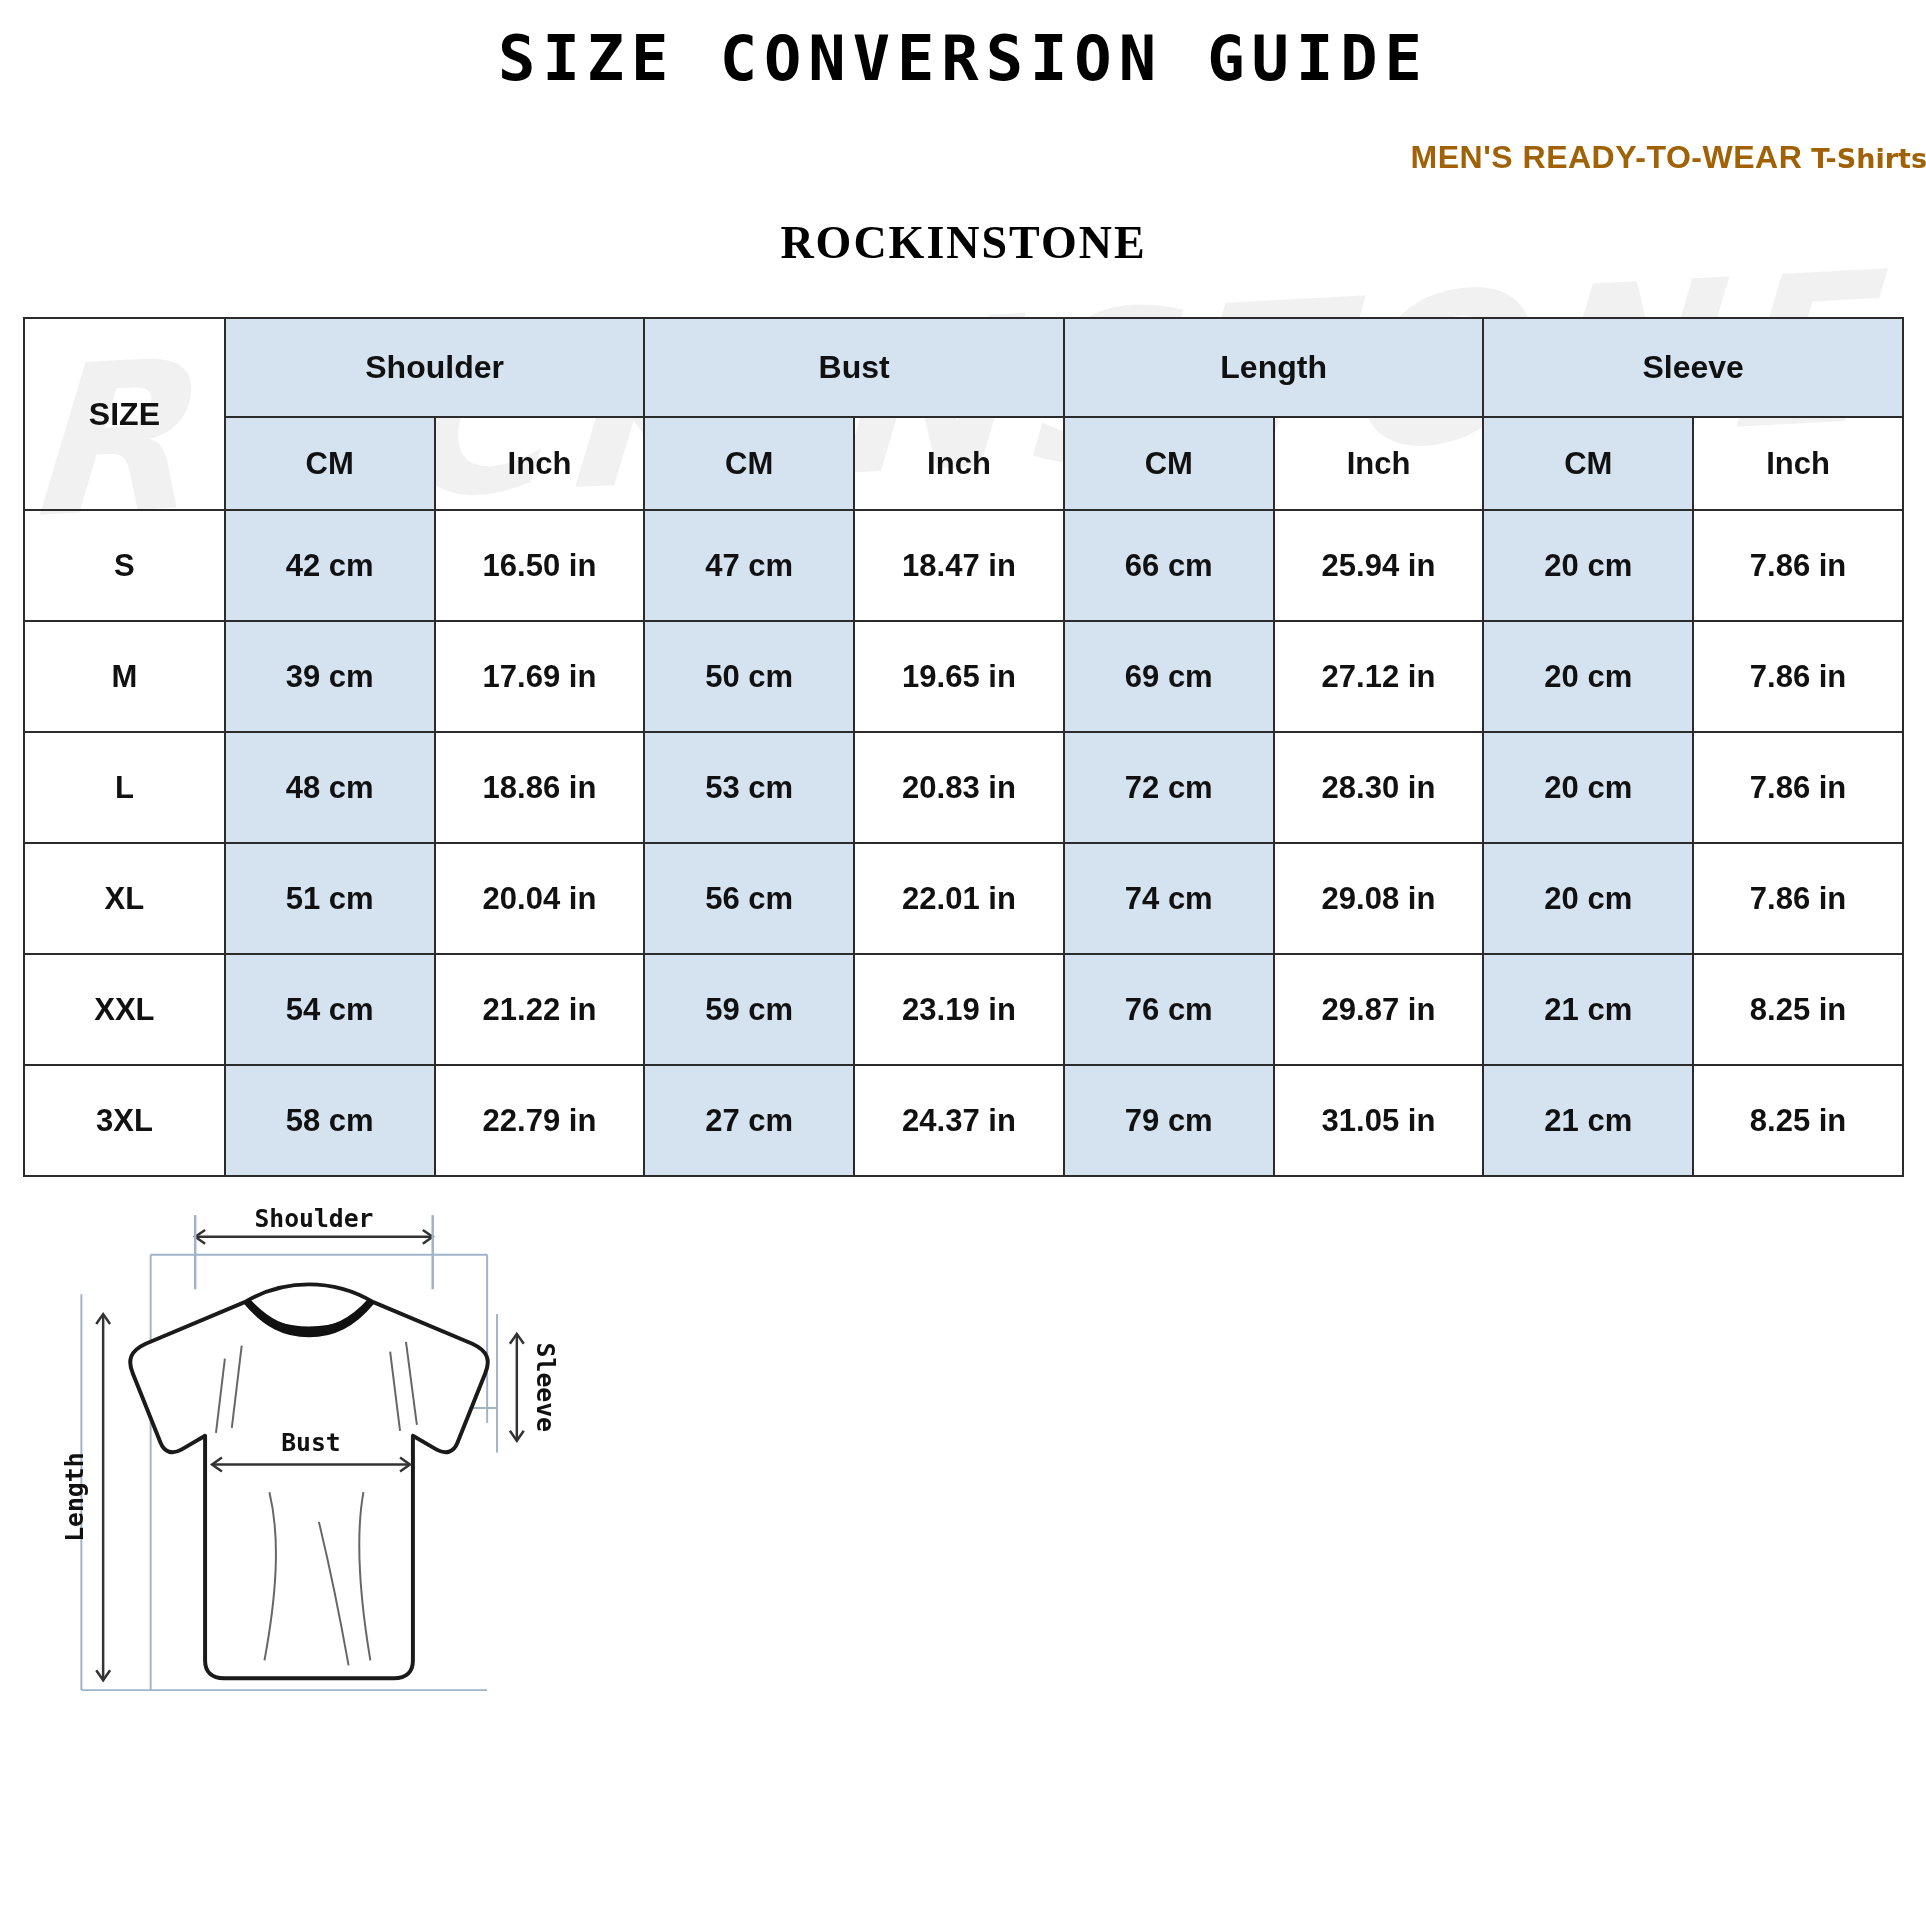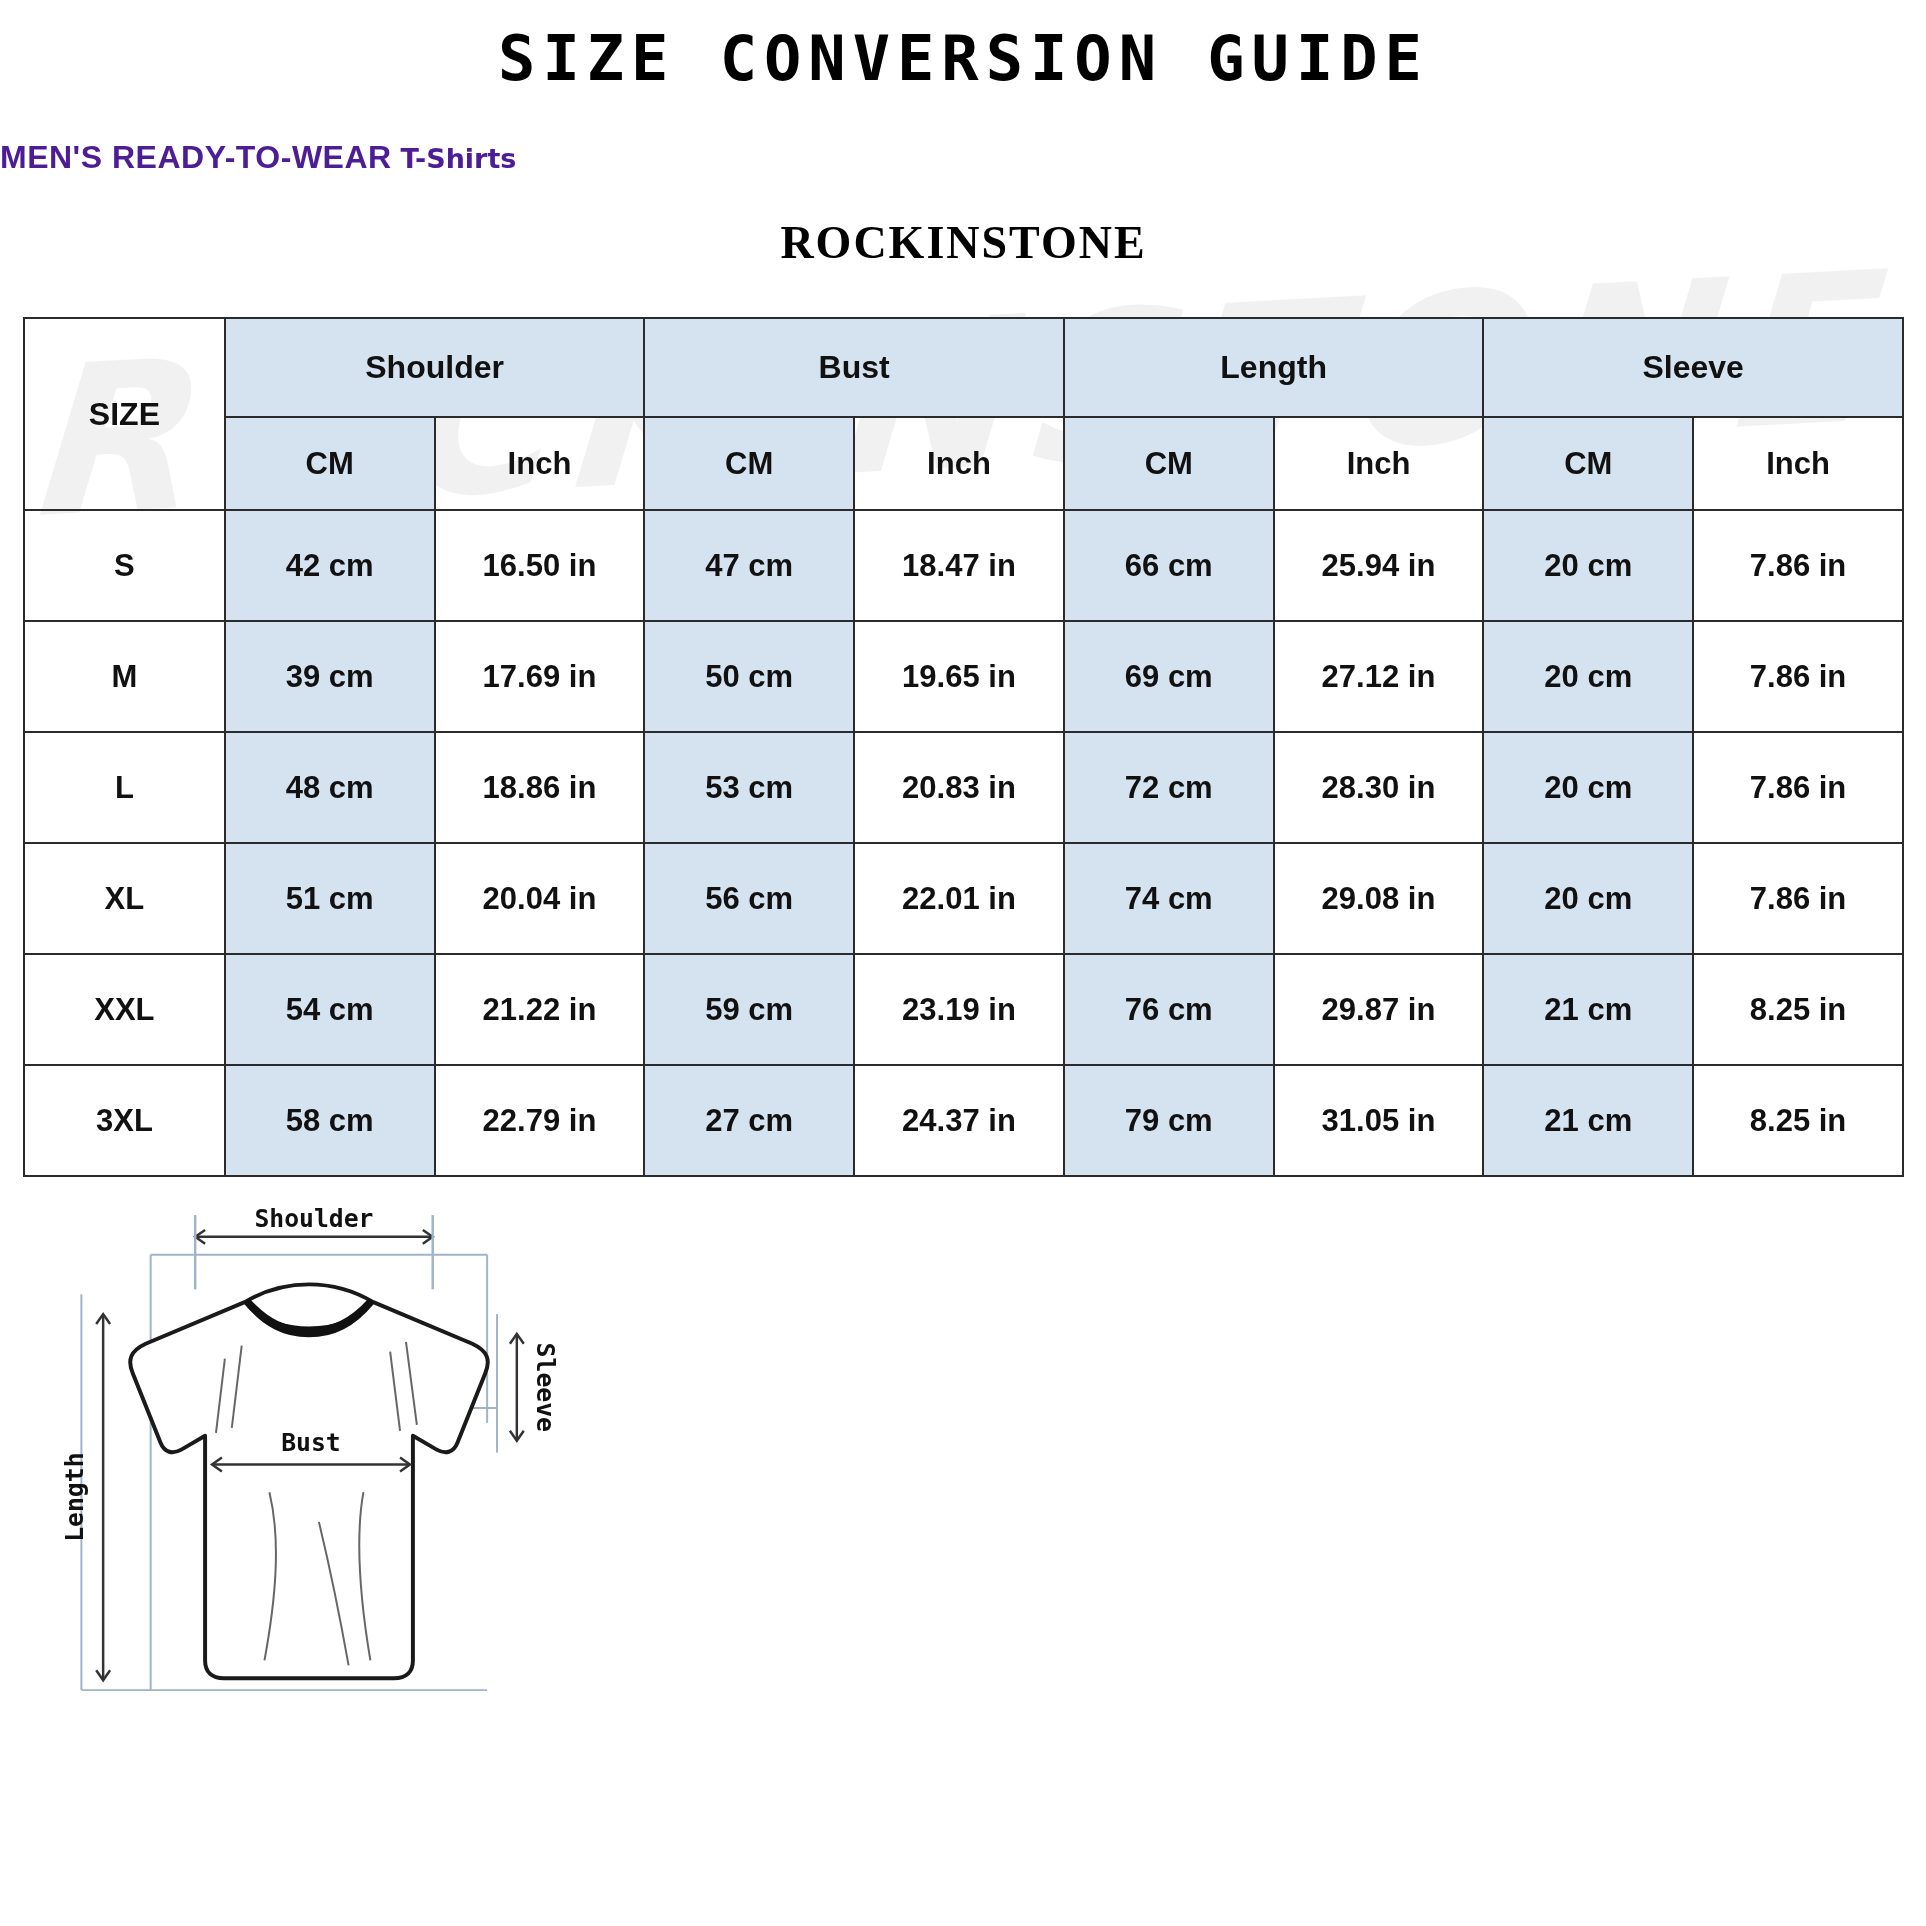--- a/index.html
+++ b/index.html
@@ -49,25 +49,25 @@
   .main-title {
     text-align: center;
     font-family: "DejaVu Sans Mono", monospace;
     font-size: 62px;
     font-weight: 700;
     letter-spacing: 7px;
     margin: 22px 0 0 0;
     color: #000;
   }
   .sub-title {
-    text-align: left;
+    text-align: right;
     margin: 44px 0 0 0;
     font-size: 32px;
     font-weight: 700;
-    color: #4c1d95;
+    color: #a16207;
   }
   .sub-title .sub-a { font-family: "Liberation Sans", sans-serif; letter-spacing: 0.5px;}
   .sub-title .sub-b { font-family: "DejaVu Sans", sans-serif; font-size: 27px; letter-spacing: 0px;}
 
   .intro {
     margin: 40px auto 0 auto;
     width: 1317px;
     text-align: center;
     font-family: "DejaVu Serif", serif;
     font-style: italic;

